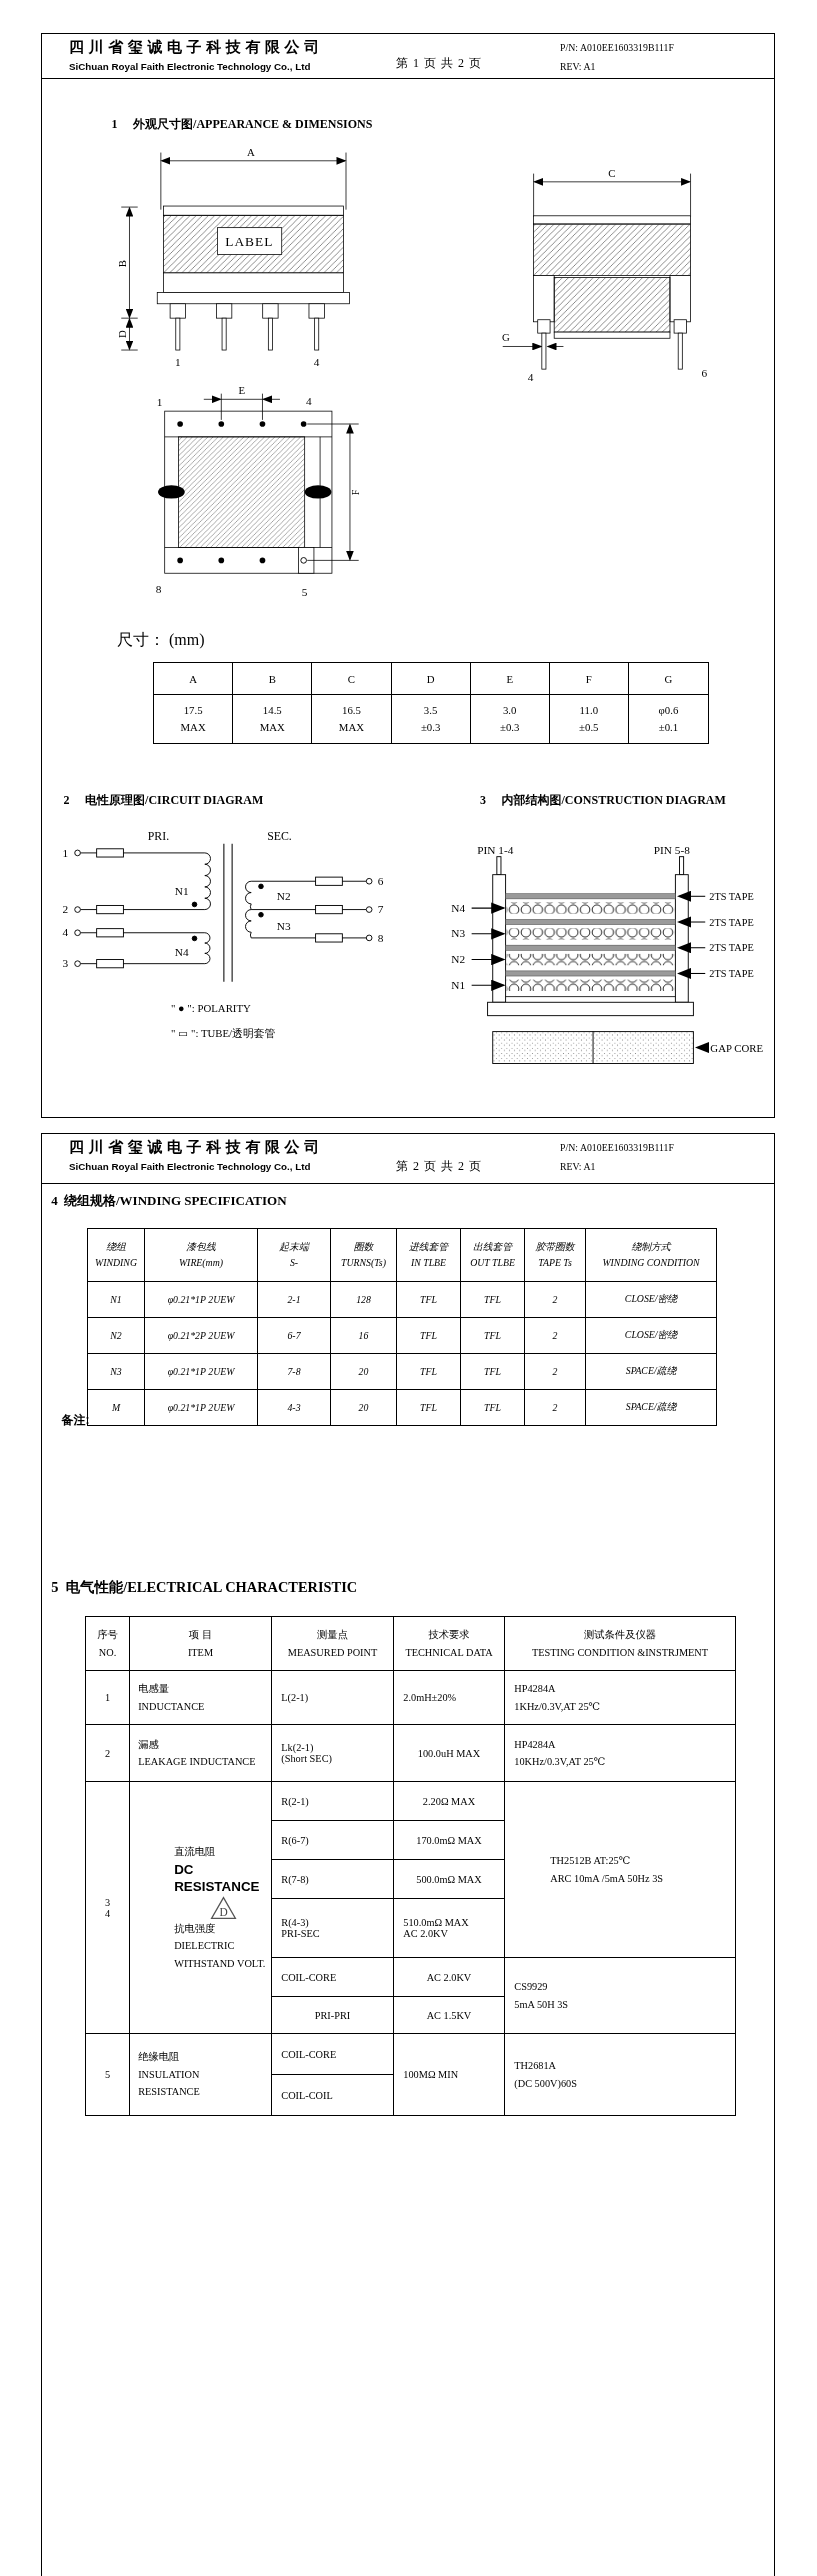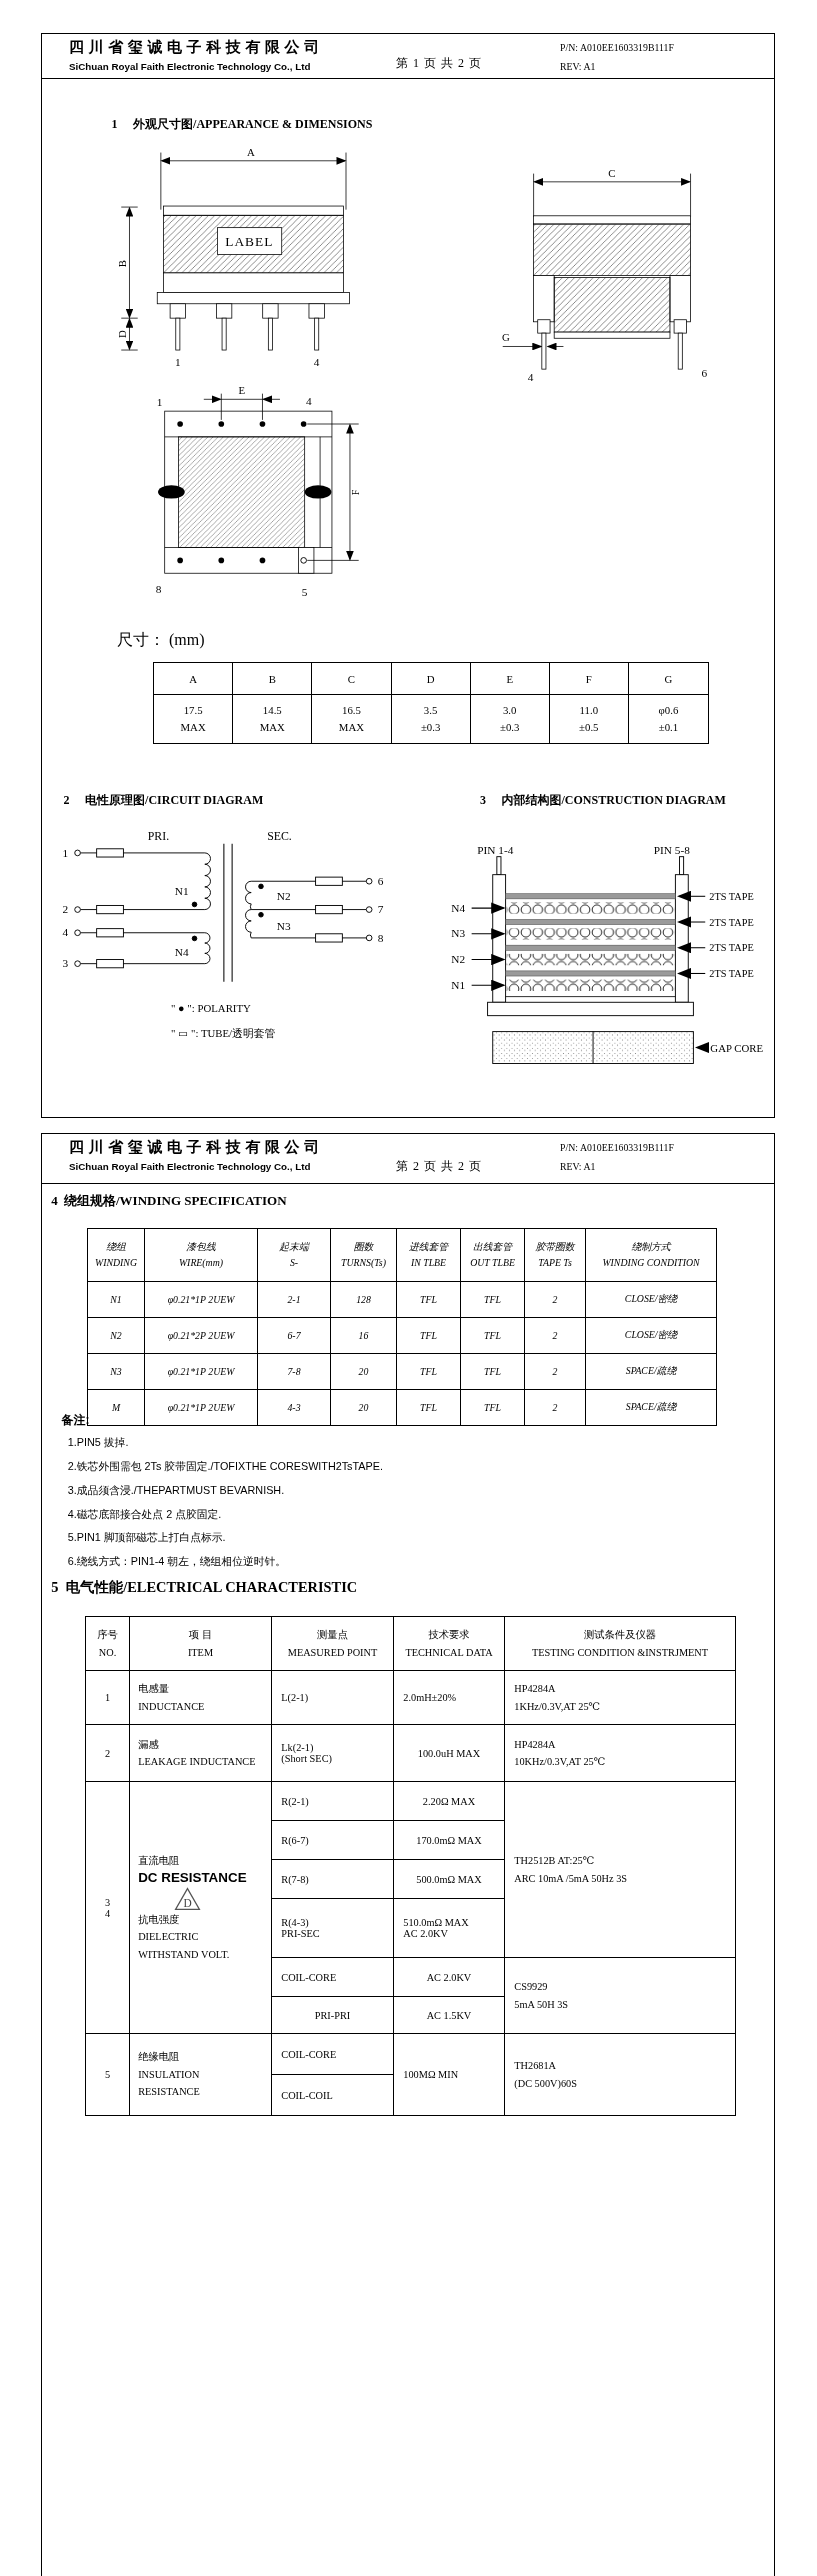--- a/index.html
+++ b/index.html
@@ -34,21 +34,21 @@
   .elec{font-size:10.3px;table-layout:fixed;}
   .elec .hrow td{height:53px;line-height:17.5px;}
   .cell-left{text-align:left;padding-left:9.3px;}
   .item-cell{text-align:left;padding-left:8.2px;line-height:17.5px;}
   .cond-cell{text-align:left;padding-left:9.3px;line-height:17.5px;}
   .notes{font-family:"Liberation Sans","DejaVu Sans",sans-serif;font-size:10.8px;}
   .note-line{margin-bottom:9.8px;white-space:nowrap;}
   .legend{font-size:10.8px;line-height:25px;white-space:nowrap;}
   .dc-big{font-family:"Liberation Sans","DejaVu Sans",sans-serif;font-weight:bold;font-size:13.4px;}
   .no34{display:flex;flex-direction:column;justify-content:space-around;height:100%;}
-  .stack{display:flex;flex-direction:column;justify-content:space-around;height:100%;}
+  .stack{display:flex;flex-direction:column;justify-content:space-around;height:100%;margin-left:36px;}
 </style>
 </head>
 <body>
 
 <div class="page" id="page1">
 
   <div class="hdr">
     <div class="co">
       <div class="co-cn">四川省玺诚电子科技有限公司</div>
       <div class="co-en">SiChuan Royal Faith Electronic Technology Co., Ltd</div>
@@ -479,28 +479,20 @@
       <td>TFL</td>
       <td>TFL</td>
       <td>2</td>
       <td>SPACE/疏绕</td>
     </tr>
   </tbody>
     </table>
 
   <div class="notes abs" style="left:19.6px;top:278px;">
     <div style="font-weight:bold;font-size:12px;margin-bottom:7.2px;">备注:</div>
-    <div style="margin-left:6.2px;">
-      <div class="note-line">1.PIN5 拔掉.</div>
-      <div class="note-line">2.铁芯外围需包 2Ts 胶带固定./TOFIXTHE  CORESWITH2TsTAPE.</div>
-      <div class="note-line">3.成品须含浸./THEPARTMUST  BEVARNISH.</div>
-      <div class="note-line">4.磁芯底部接合处点 2 点胶固定.</div>
-      <div class="note-line">5.PIN1 脚顶部磁芯上打白点标示.</div>
-      <div class="note-line">6.绕线方式：PIN1-4 朝左，绕组相位逆时针。</div>
-    </div>
   </div>
 
   <div class="sec-title big-title abs" style="left:9.3px;top:444px;">
     <span class="sec-num">5</span><span class="sec-cn">电气性能</span><span>/ELECTRICAL CHARACTERISTIC</span>
   </div>
 
   <table class="elec abs" style="left:43px;top:482px;width:650px;padding-left:43px;">
     <colgroup>
       <col style="width:44px;">
         <col style="width:142px;">

